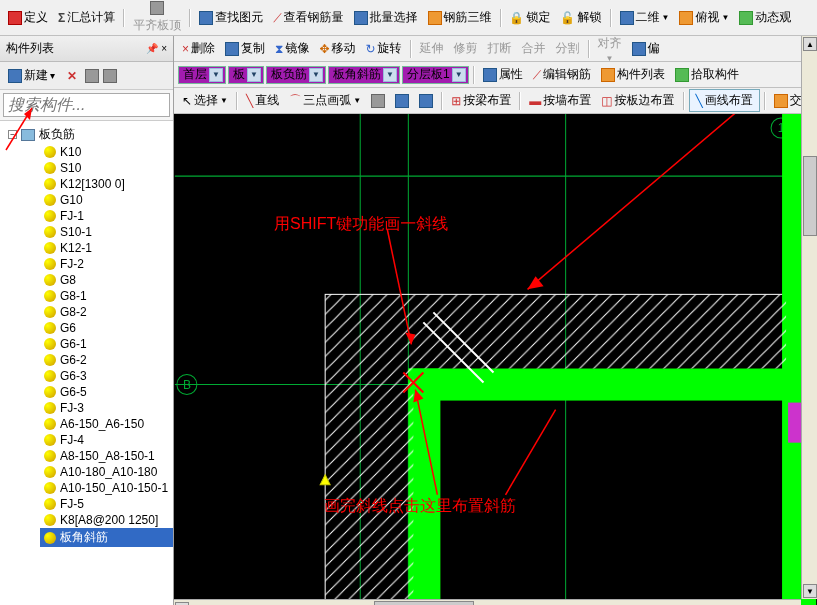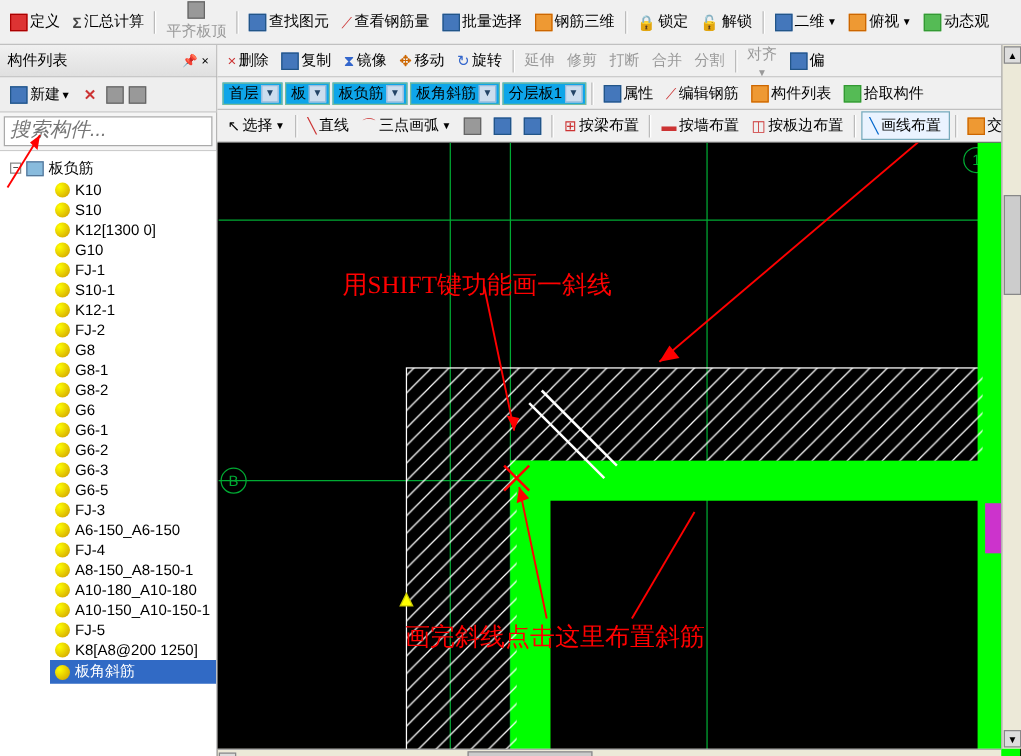--- a/index.html
+++ b/index.html
@@ -31,26 +31,26 @@
 .tree-root-row { display: flex; align-items: center; gap: 4px; padding: 1px 4px; }
 .tree-toggle { width: 9px; height: 9px; border: 1px solid #888; display: inline-flex; align-items: center; justify-content: center; font-size: 8px; line-height: 1; }
 .tree-cat-icon { width: 14px; height: 12px; background: #8bd; border: 1px solid #579; }
 .tree-children { padding-left: 36px; }
 .tree-item { display: flex; align-items: center; gap: 4px; padding: 1px 4px; cursor: pointer; }
 .tree-item.selected { background: #316ac5; color: #fff; padding-left: 4px; padding-right: 4px; }
 .tree-item.selected .tree-item-label { background: #316ac5; color: #fff; }
 
 .right-pane { flex: 1; display: flex; flex-direction: column; position: relative; background: #f0f0f0; }
 .sub-toolbar { display: flex; align-items: center; height: 26px; background: #f0f0f0; border-bottom: 1px solid #c0c0c0; padding: 0 4px; gap: 2px; white-space: nowrap; overflow: hidden; font-size: 12px; }
-.dropdown { display: inline-flex; align-items: center; border: 1px solid #7b9; background: #0ea5e9; padding: 0 2px 0 4px; height: 18px; gap: 2px; }
+.dropdown { display: inline-flex; align-items: center; border: 1px solid #7b9; background: #a21caf; padding: 0 2px 0 4px; height: 18px; gap: 2px; }
 .dropdown .dd-arrow { width: 14px; height: 14px; background: #cde; display: inline-flex; align-items: center; justify-content: center; font-size: 8px; color: #246; border: 1px solid #9bd; }
 
 .canvas-area { flex: 1; background: #000; position: relative; overflow: hidden; }
 
-.annot { position: absolute; color: #f00; font-size: 20px; font-family: Liberation Serif, serif; }
+.annot { position: absolute; color: #f00; font-size: 16px; font-family: Liberation Sans, sans-serif; }
 
 svg.canvas-svg { position: absolute; inset: 0; width: 100%; height: 100%; }
 
 .scrollbar-v { position: absolute; right: 0; top: 0; bottom: 16px; width: 16px; background: #ece9d8; border-left: 1px solid #aaa; }
 .scrollbar-h { position: absolute; left: 0; right: 16px; bottom: 0; height: 16px; background: #ece9d8; border-top: 1px solid #aaa; }
 .sb-btn { width: 14px; height: 14px; background: #ddd; border: 1px solid #888; margin: 1px; display: flex; align-items: center; justify-content: center; font-size: 8px; }
 .sb-thumb-v { position: absolute; left: 1px; width: 14px; background: #ccc; border: 1px solid #888; }
 .sb-thumb-h { position: absolute; top: 1px; height: 14px; background: #ccc; border: 1px solid #888; }
 </style>
 </head>

